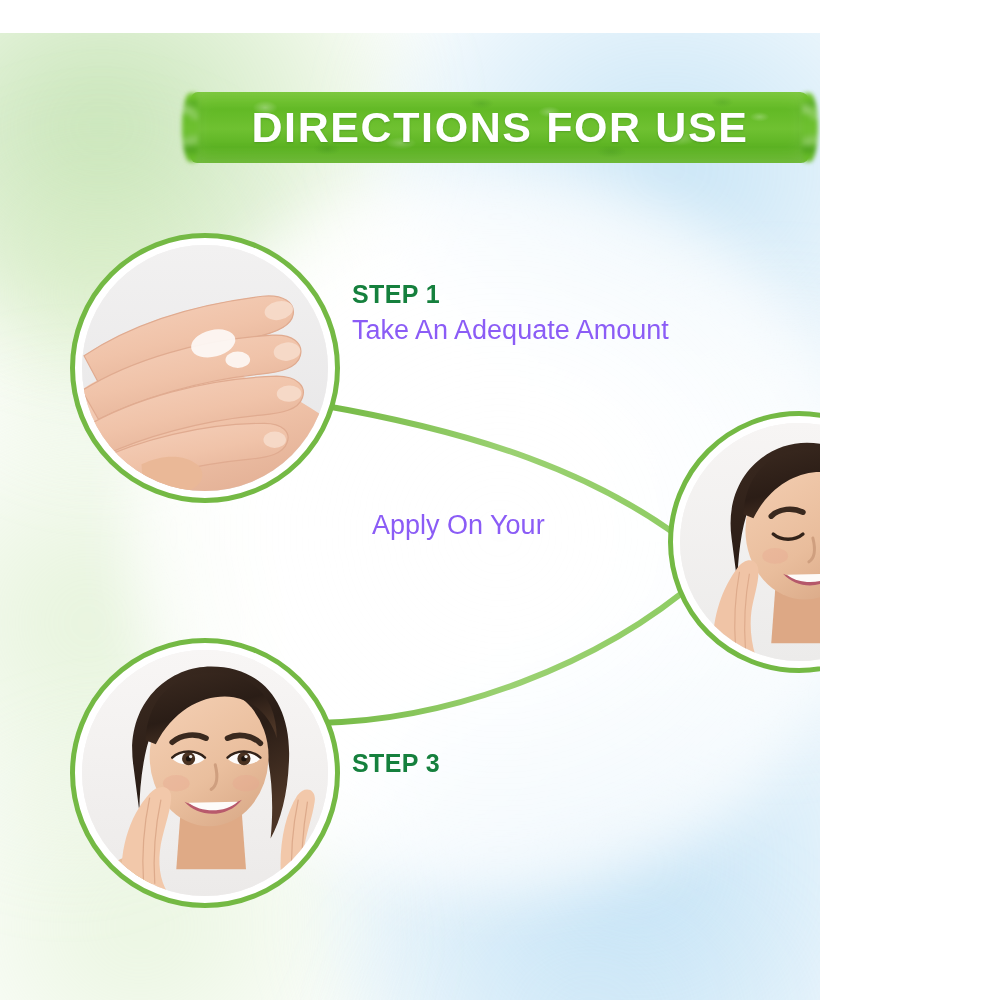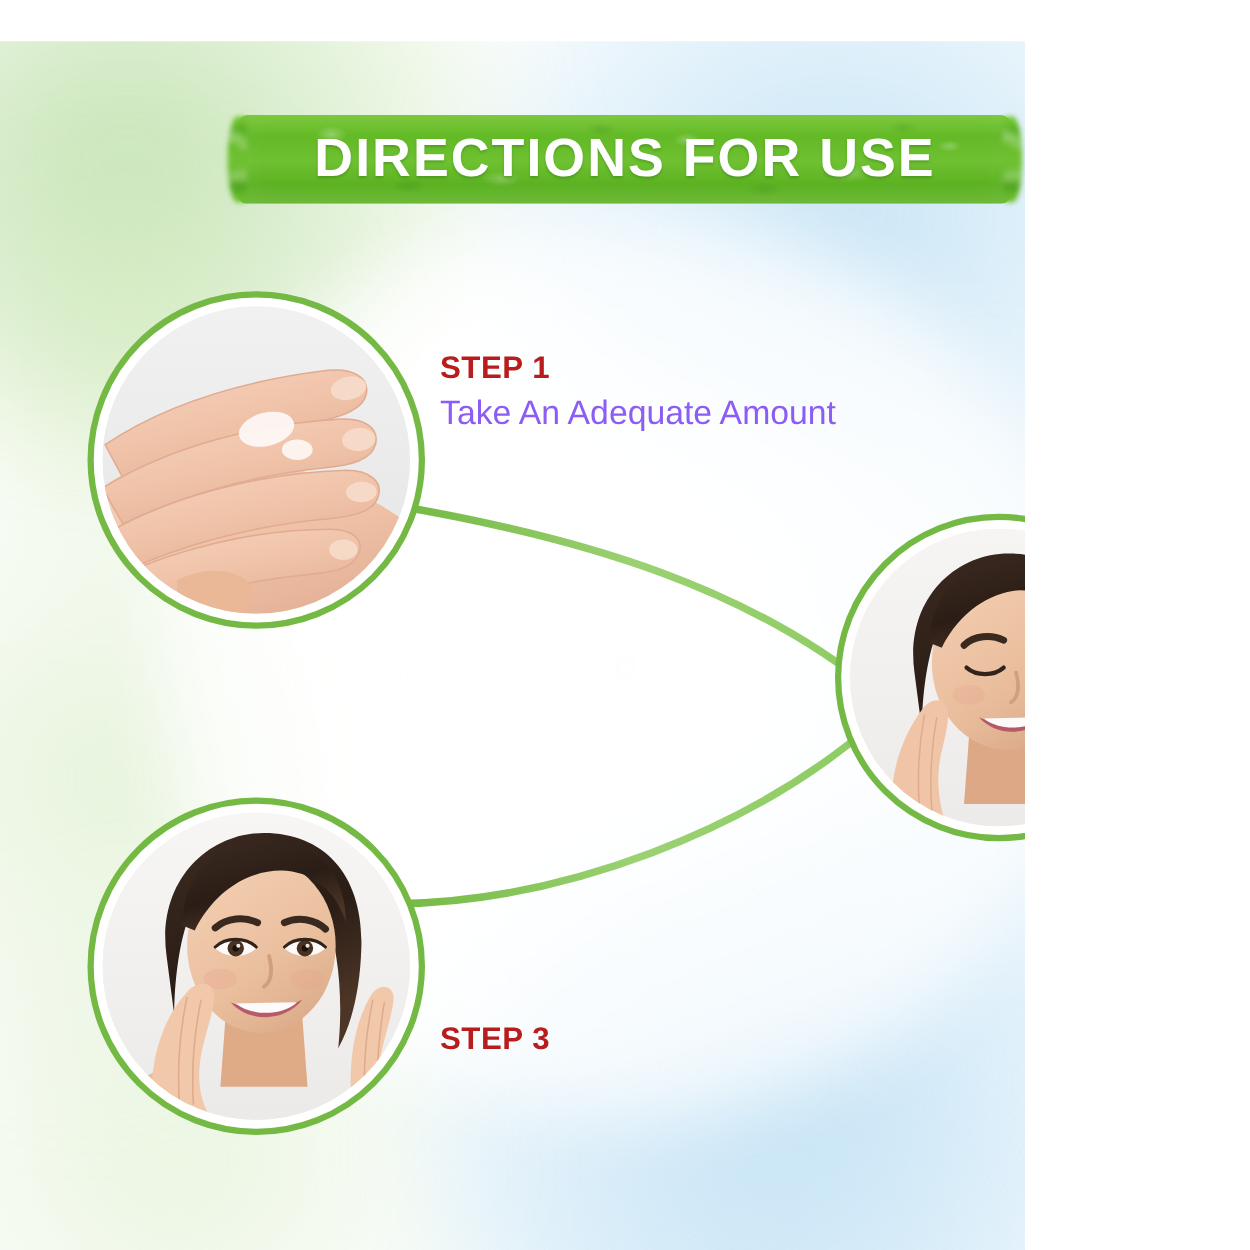--- a/index.html
+++ b/index.html
@@ -151,39 +151,39 @@
   #circle-step1 { left: 70px;  top: 200px; width: 270px; height: 270px; }
   #circle-step2 { left: 668px; top: 378px; width: 262px; height: 262px; }
   #circle-step3 { left: 70px;  top: 605px; width: 270px; height: 270px; }
 
   
   .art { position: absolute; inset: 0; }
 
   
   .step-block { position: absolute; }
   .step-label {
-    color: #b91c1c;
+    color: #15803d;
     font-size: 25px;
     font-weight: bold;
     letter-spacing: .4px;
     line-height: 1.18;
     margin: 0 0 3px 0;
     white-space: nowrap;
   }
   .step-desc {
     color: #8b5cf6;
     font-size: 27px;
     font-weight: normal;
     line-height: 1.26;
     margin: 0;
     white-space: nowrap;
   }
   #step1-text { left: 352px; top: 247px; }
   #step2-text { left: 372px; top: 475px; }
-  #step3-text { left: 352px; top: 784px; }
+  #step3-text { left: 352px; top: 716px; }
 </style>
 </head>
 <body>
 
 <div id="poster">
 
   <div class="bg-layer">
     <div class="wash wash-tl-1"></div>
     <div class="wash wash-tl-2"></div>
     <div class="wash wash-l-1"></div>
@@ -321,20 +321,21 @@
           <g stroke="#deab8c" stroke-width="1.2" fill="none">
             <path d="M 200 152 C 195 174, 192 200, 194 228"></path>
             <path d="M 209 154 C 205 176, 202 202, 204 230"></path>
           </g>
         </g>
       </svg>
     </div>
   </div>
 
   <div id="step2-text" class="step-block">
+    <p class="step-desc">Apply On Your</p>
   </div>
 
   <div id="circle-step3" class="photo-circle">
     <div class="photo-inner">
       <svg class="art" viewBox="0 0 240 240" preserveAspectRatio="xMidYMid slice">
         <defs>
           <linearGradient id="bg3" x1="0" y1="0" x2="0" y2="1">
             <stop offset="0" stop-color="#f8f6f5"></stop>
             <stop offset="1" stop-color="#eceae9"></stop>
           </linearGradient>

